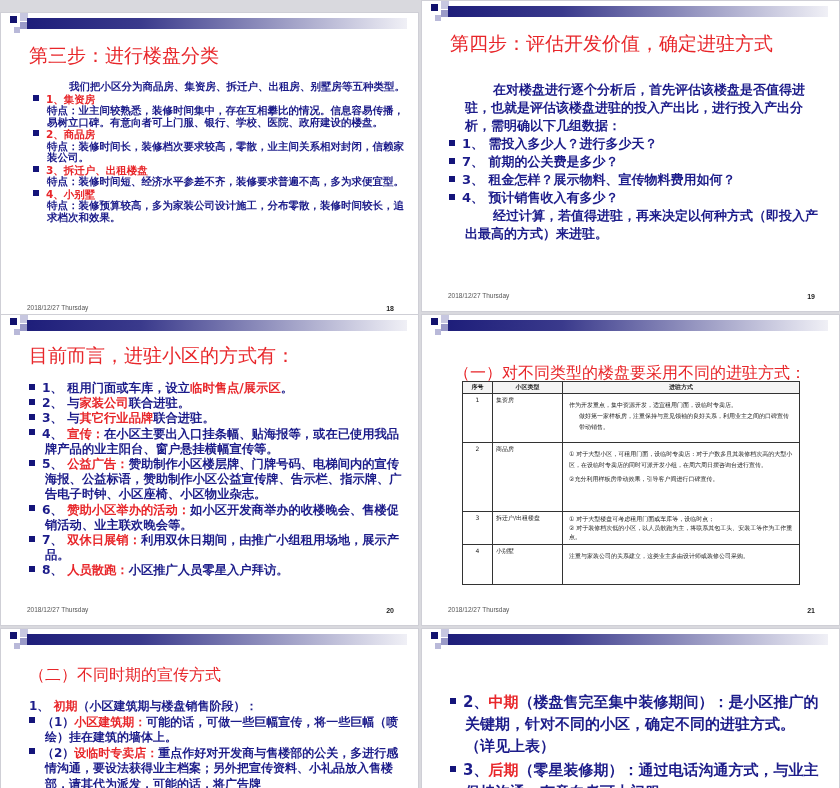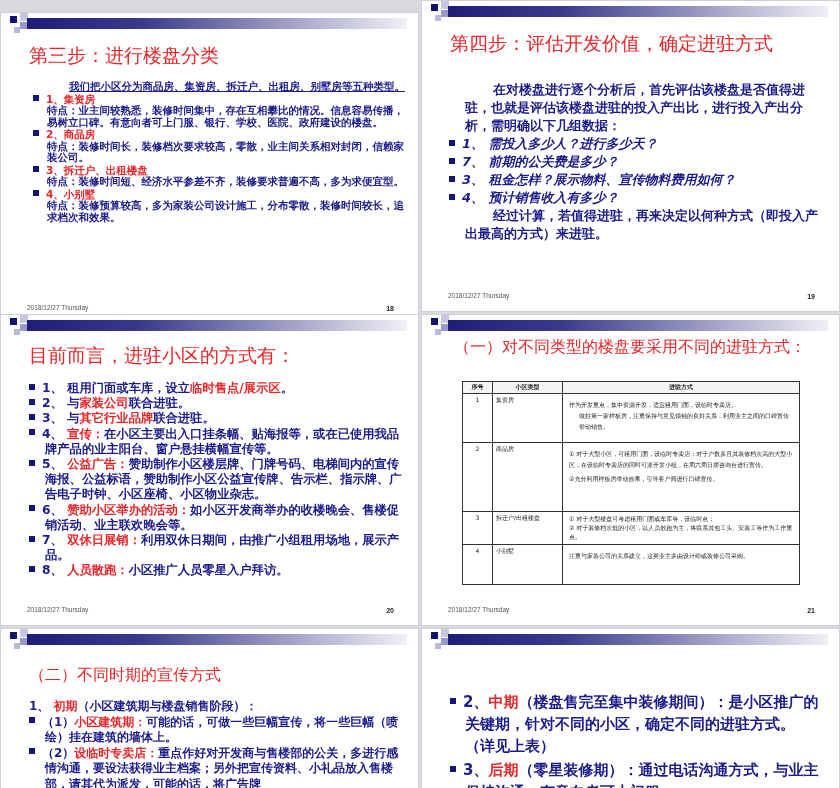--- a/index.html
+++ b/index.html
@@ -46,28 +46,28 @@
     position: absolute; left: 26px; bottom: 12px; font-size: 6.5px; color: #555;
     font-family: "Liberation Sans", sans-serif;
   }
   .footer-num {
     position: absolute; right: 24px; bottom: 11px; font-size: 7px; color: #222; font-weight: bold;
     font-family: "Liberation Sans", sans-serif;
   }
 
   
   .s18 .body-text { left: 46px; top: 68px; width: 358px; font-size: 10.5px; line-height: 11.5px; }
-  .s18 .intro { text-indent: 22px; text-decoration: underline; }
+  .s18 .intro { text-indent: 22px; }
   .s18 .item-head { margin-left: -14px; margin-top: 1px; }
   .s18 .item-body { }
 
   
   .s19 .body-text { left: 43px; top: 80px; width: 362px; font-size: 13px; line-height: 18px; font-weight: bold; }
   .s19 .para { text-indent: 28px; }
-  .s19 .li { margin-left: -16px; font-style: italic; }
+  .s19 .li { margin-left: -16px; }
 
   
   .s20 .body-text { left: 28px; top: 66px; width: 378px; font-size: 12.3px; line-height: 15.2px; }
   .s20 .li { padding-left: 16px; text-indent: -16px; }
 
   
   .s21 table {
     position: absolute; left: 40px; top: 66px; width: 338px; border-collapse: collapse;
     font-size: 6px; color: #222; font-family: "DejaVu Sans", sans-serif;
   }
@@ -164,21 +164,21 @@
   </div>
 
   <div class="slide s21">
     <div class="hdr">
       <div class="sq2"></div>
         <div class="sq3"></div>
         <div class="sq4"></div>
         <div class="sq1"></div>
         <div class="bar"></div>
     </div>
-    <div class="title t-mid" style="left:32px;top:22px">（一）对不同类型的楼盘要采用不同的进驻方式：</div>
+    <div class="title t-mid" style="left:32px;top:48px">（一）对不同类型的楼盘要采用不同的进驻方式：</div>
     <table>
       <thead>
         <tr>
           <th style="width:30px">序号</th>
           <th style="width:70px">小区类型</th>
           <th>进驻方式</th>
         </tr>
       </thead>
       <tbody>
         <tr class="r1">

